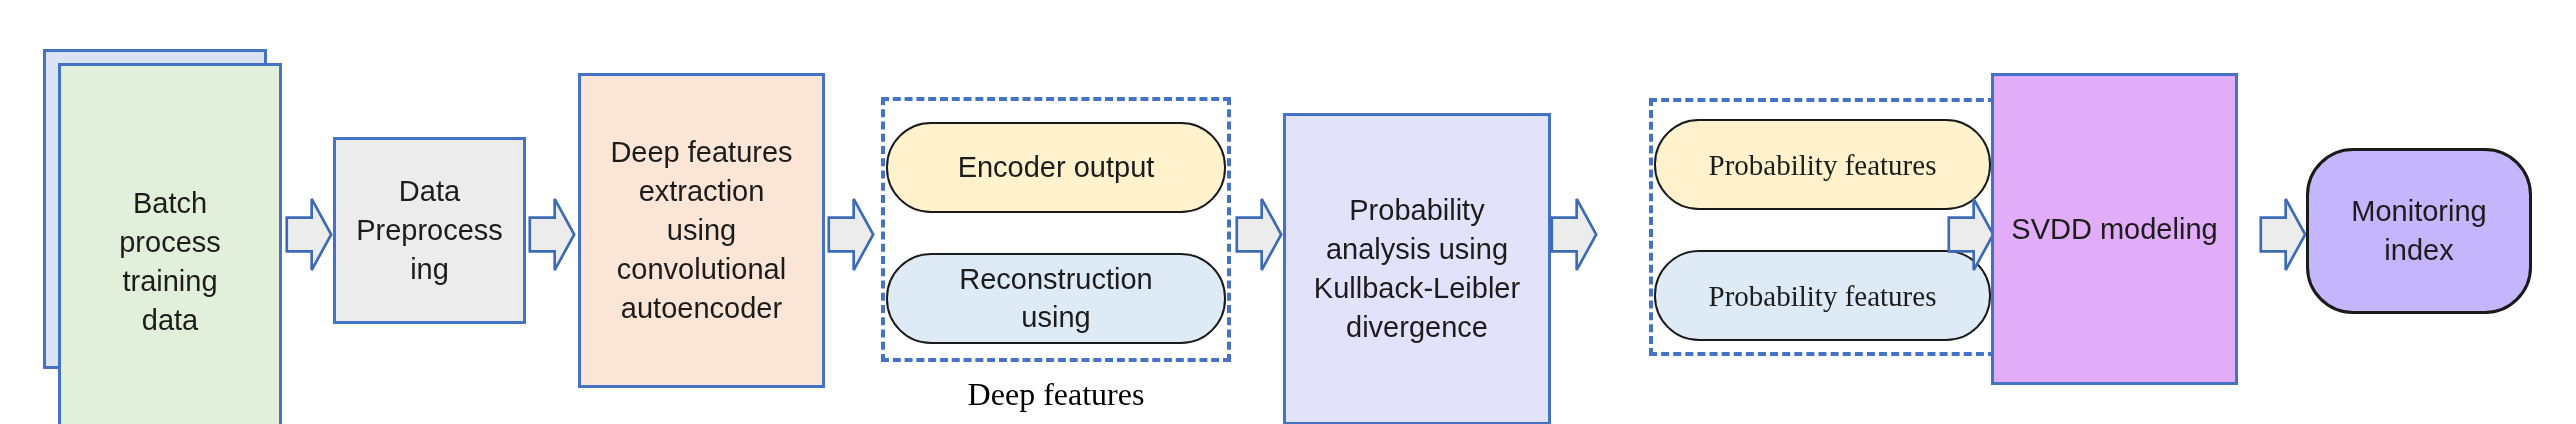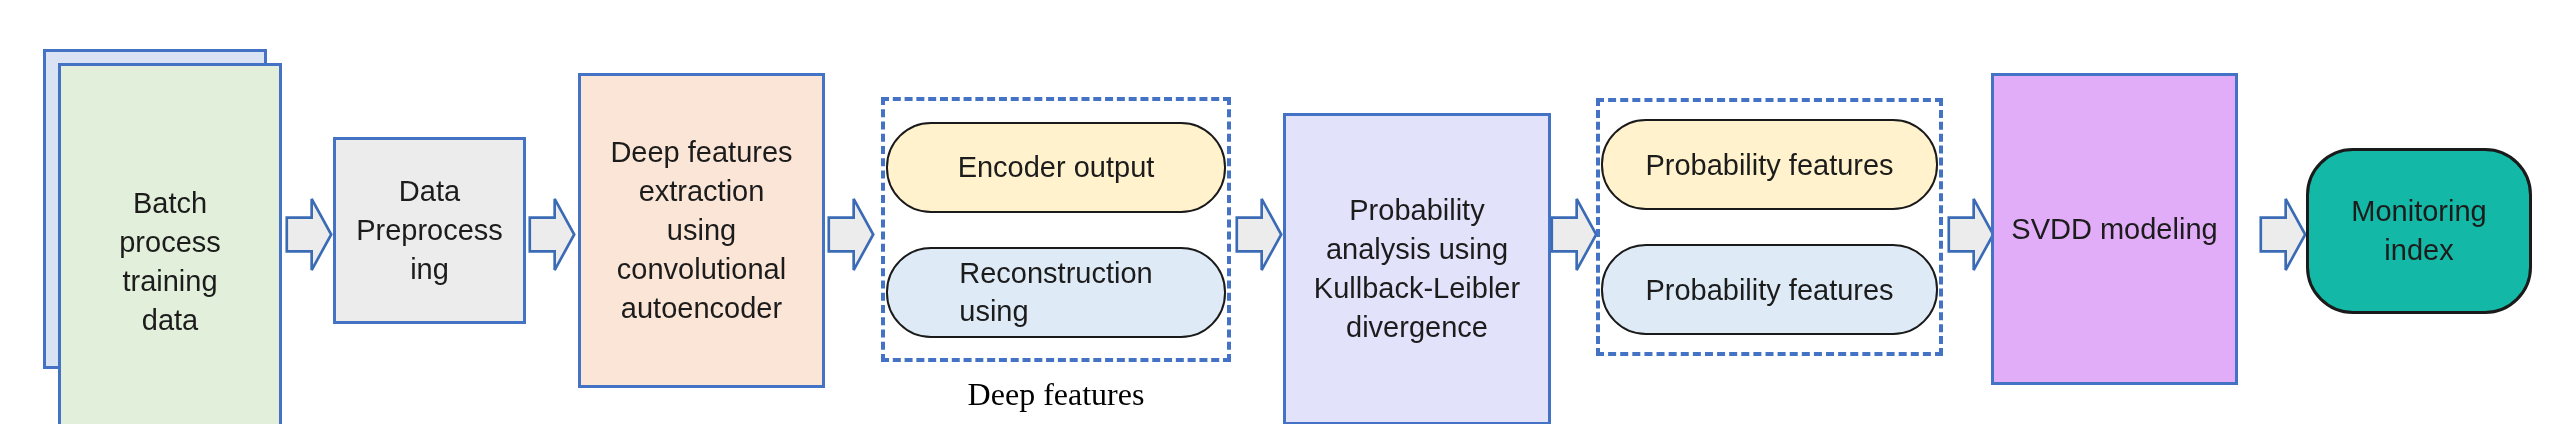--- a/index.html
+++ b/index.html
@@ -31,33 +31,33 @@
   .box-deep{left:578px;top:73px;width:247px;height:315px;background:#FBE5D6;}
   .box-prob{left:1283px;top:73px;width:268px;height:312px;background:#E3E2FB;margin-top:40px;}
   .box-svdd{left:1991px;top:73px;width:247px;height:312px;background:#E1ACF8;}
   .dashed-group{
     border:4.5px dashed #4472C4;
     background:transparent;
     display:flex;flex-direction:column;align-items:center;justify-content:center;
     gap:34px;
   }
   .dashed-1{left:881px;top:97px;width:350px;height:265px;}
-  .dashed-2{left:1596px;top:98px;width:347px;height:258px;}
+  .dashed-2{left:1649px;top:98px;width:347px;height:258px;font-family:Liberation Serif, serif;}
   .stadium{
     width:336px;height:87px;flex:0 0 auto;
     border:2.7px solid #1A1A1A;border-radius:45px;
     display:flex;align-items:center;justify-content:center;
-    font-size:29px;line-height:38px;white-space:pre-line;
+    text-align:center;font-size:29px;line-height:38px;white-space:pre-line;margin-top:6px;
   }
   .dashed-2 .stadium{width:333px;}
   .stadium-yellow{background:#FFF2CC;}
   .stadium-blue{background:#DEEBF7;}
   .monitor{
     left:2306px;top:148px;width:226px;height:166px;
-    background:#14b8a6;border:3.6px solid #1A1A1A;border-radius:47px;
+    background:#c4b5fd;border:3.6px solid #1A1A1A;border-radius:47px;
     display:flex;align-items:center;justify-content:center;
     text-align:center;font-size:29px;line-height:39px;white-space:pre-line;
   }
   .caption{
     left:881px;top:376px;width:350px;
     text-align:center;
     font-family:"Liberation Serif", serif;
     font-size:32px;color:#000000;
   }
   .arrow{width:48px;height:79px;top:195px;}

